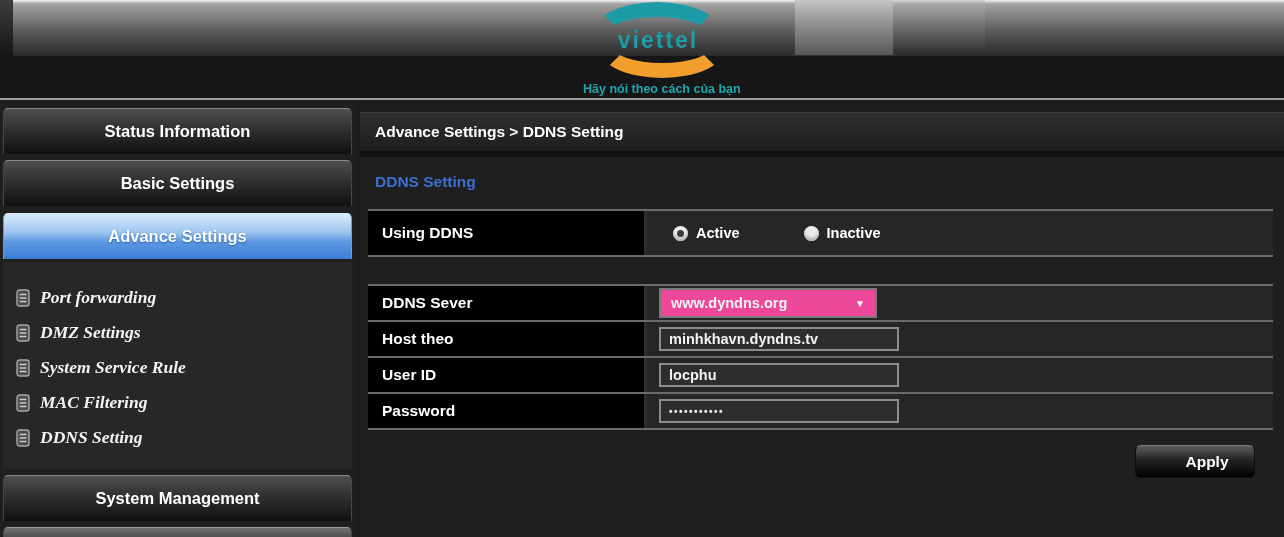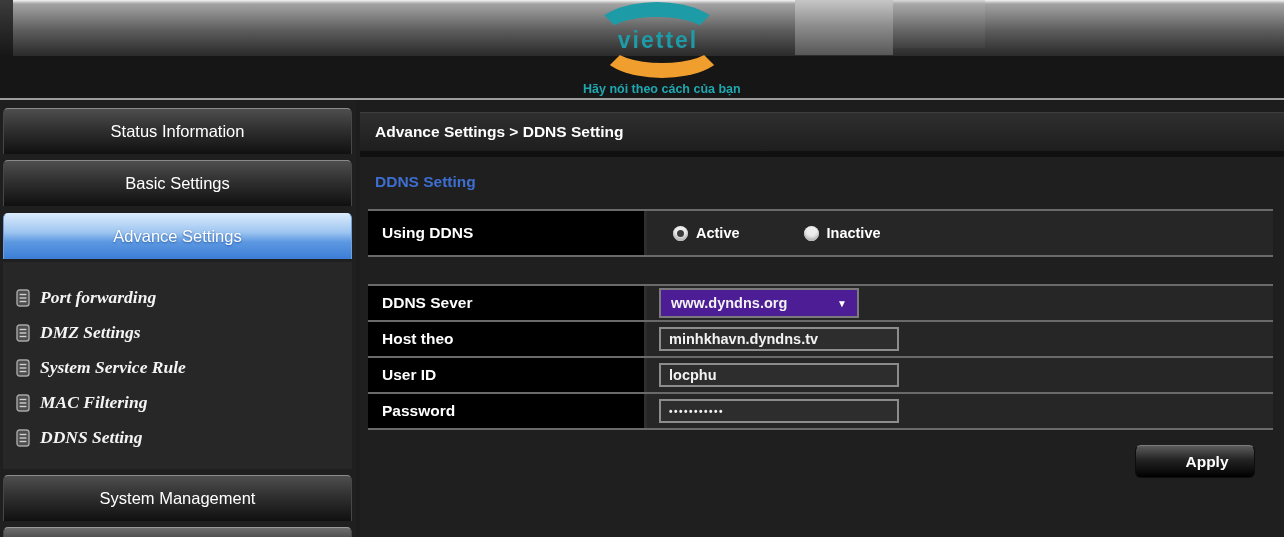--- a/index.html
+++ b/index.html
@@ -32,21 +32,21 @@
     color:#1fa7b0; font-size:12.5px; font-weight:bold; white-space:nowrap; }
 
   
   .sidebar { position:absolute; left:0; top:100px; width:356px; height:437px; background:#1f1f1f; }
   .menu-bar {
     position:absolute; left:3px; width:349px; height:46px;
     display:flex; align-items:center; justify-content:center;
     background:linear-gradient(#4e4e4e 0%, #303030 45%, #101010 100%);
     border-top:1px solid #8a8a8a; border-left:1px solid #474747; border-right:1px solid #474747;
     border-radius:5px 5px 0 0;
-    color:#fff; font-weight:normal; font-size:16.5px; cursor:pointer;
+    color:#fff; font-weight:bold; font-size:16.5px; cursor:pointer;
   }
   .menu-bar.active {
     background:linear-gradient(#d9eafb 0%, #9fc6f1 40%, #5d98e1 62%, #3c7ed6 100%);
     border-top-color:#d9eafb; border-left-color:#6f9fd8; border-right-color:#6f9fd8;
     text-shadow:0 1px 2px #2a5fa8;
   }
   .bar-status { top:8px; }
   .bar-basic  { top:60px; }
   .bar-advance{ top:113px; }
   .bar-system { top:375px; }
@@ -86,21 +86,21 @@
   .radio {
     width:15px; height:15px; border-radius:50%; background:#ededed; position:relative;
     box-shadow:inset 0 -3px 3px #b5b5b5; flex-shrink:0;
   }
   .radio.selected::after { content:""; position:absolute; left:4px; top:4px; width:7px; height:7px;
     border-radius:50%; background:#3c3c3c; }
   .radio-label { margin-left:8px; color:#fff; font-weight:bold; font-size:14.5px; }
   .rg-inactive { margin-left:64px; }
 
   .select-box {
-    margin-left:12px; width:200px; height:30px; background:#4c1d95; border:2px solid #7a7a7a;
+    margin-left:12px; width:218px; height:30px; background:#ec4899; border:2px solid #7a7a7a;
     display:flex; align-items:center; justify-content:space-between; padding:0 10px;
     color:#f2f2f2; font-weight:bold; font-size:14.5px; cursor:pointer;
   }
   .select-arrow { font-size:10px; color:#fff; }
   .text-input {
     margin-left:12px; width:240px; height:24px; background:#2d2d2d; border:2px solid #8c8c8c;
     color:#f2f2f2; font-weight:bold; font-size:14.5px; padding:0 8px;
     font-family:"Liberation Sans", sans-serif; outline:none;
   }
   .password-input { font-size:10px; letter-spacing:1.5px; }

